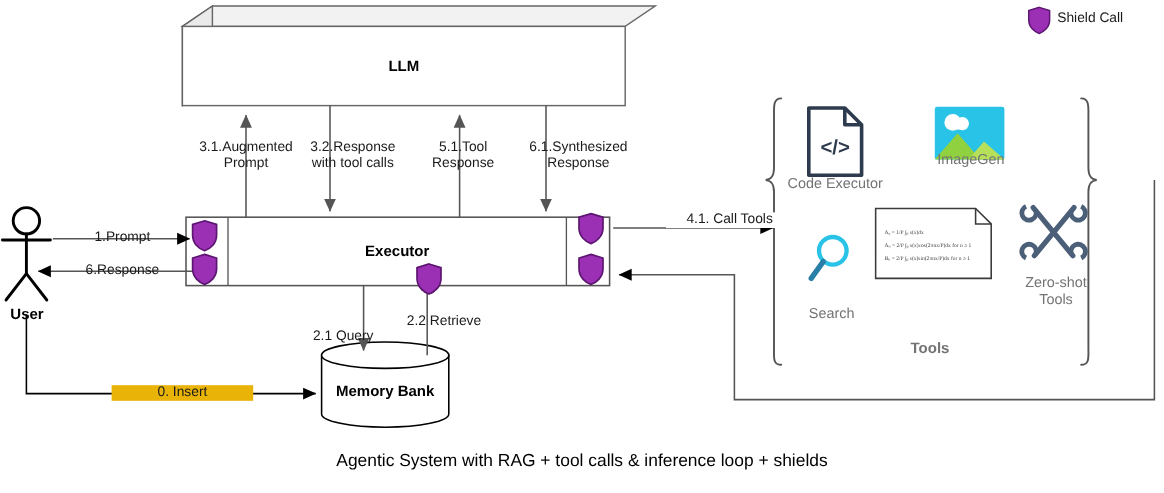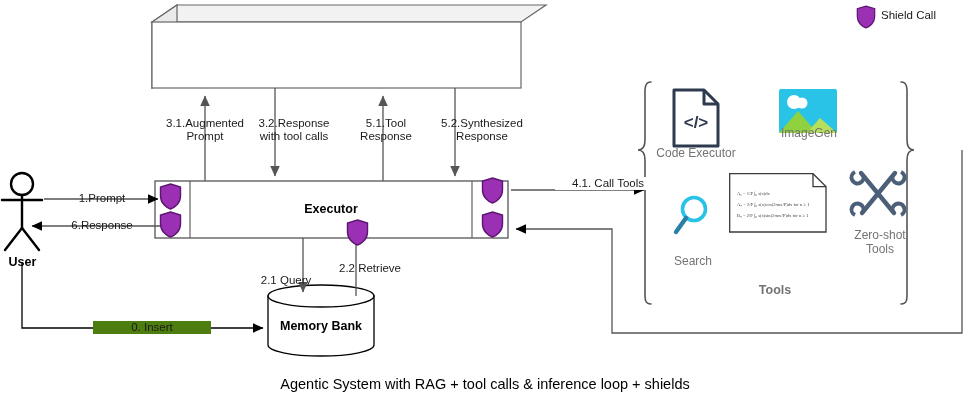--- a/index.html
+++ b/index.html
@@ -88,45 +88,46 @@
 
     <g stroke="#555" stroke-width="1.3" fill="none">
       <line x1="511" y1="190" x2="644" y2="190" marker-end="url(#arrA)"></line>
     </g>
 
     <g stroke="#555" stroke-width="1.3" fill="none">
       <path d="M962,150 L962,333 L612,333 L612,229 L516,229" marker-end="url(#arrA)"></path>
     </g>
   </svg>
 
+  <div class="node-title" style="left:152px;top:48px;width:369px;">LLM</div>
 
   <div class="node-title" style="left:190px;top:202px;width:282px;">Executor</div>
 
   <div class="node-title" style="left:268px;top:319px;width:106px;">Memory Bank</div>
 
   <div class="node-title" style="left:0px;top:255px;width:45px;">User</div>
 
   <div class="tool-cap lbl-b" style="left:715px;top:283px;width:120px;font-weight:bold;font-size:12.5px;">Tools</div>
 
   <div class="lbl" style="left:140px;top:117px;width:130px;">3.1.Augmented
 Prompt</div>
   <div class="lbl" style="left:234px;top:117px;width:120px;">3.2.Response
 with tool calls</div>
   <div class="lbl" style="left:338px;top:117px;width:96px;">5.1.Tool
 Response</div>
-  <div class="lbl" style="left:423px;top:117px;width:118px;">5.2.Synthesized
+  <div class="lbl" style="left:423px;top:117px;width:118px;">6.1.Synthesized
 Response</div>
 
   <div class="lbl" style="left:54px;top:192px;width:96px;">1.Prompt</div>
   <div class="lbl" style="left:50px;top:219px;width:104px;">6.Response</div>
 
   <div class="lbl" style="left:240px;top:262px;width:92px;margin-top:12px;">2.1 Query</div>
   <div class="lbl" style="left:320px;top:262px;width:100px;">2.2 Retrieve</div>
 
-  <div class="lbl" style="left:93px;top:321px;width:118px;background:#4d7c0f;">0. Insert</div>
+  <div class="lbl" style="left:93px;top:321px;width:118px;background:#eab308;">0. Insert</div>
 
   <div class="lbl" style="left:555px;top:177px;width:106px;background:#fff;">4.1. Call Tools</div>
 
 
   <div class="shield" style="left:159px;top:183px;">
     <svg width="23" height="27" viewBox="0 0 23 27" style="position:static;width:23px;height:27px;">
       <path d="M11.5,1 L21.5,4 L21.5,13 C21.5,20 16,24.5 11.5,26 C7,24.5 1.5,20 1.5,13 L1.5,4 Z" fill="#9b30b5" stroke="#5c1570" stroke-width="1.4"></path>
     </svg>
   </div>
   <div class="shield" style="left:159px;top:211px;">

